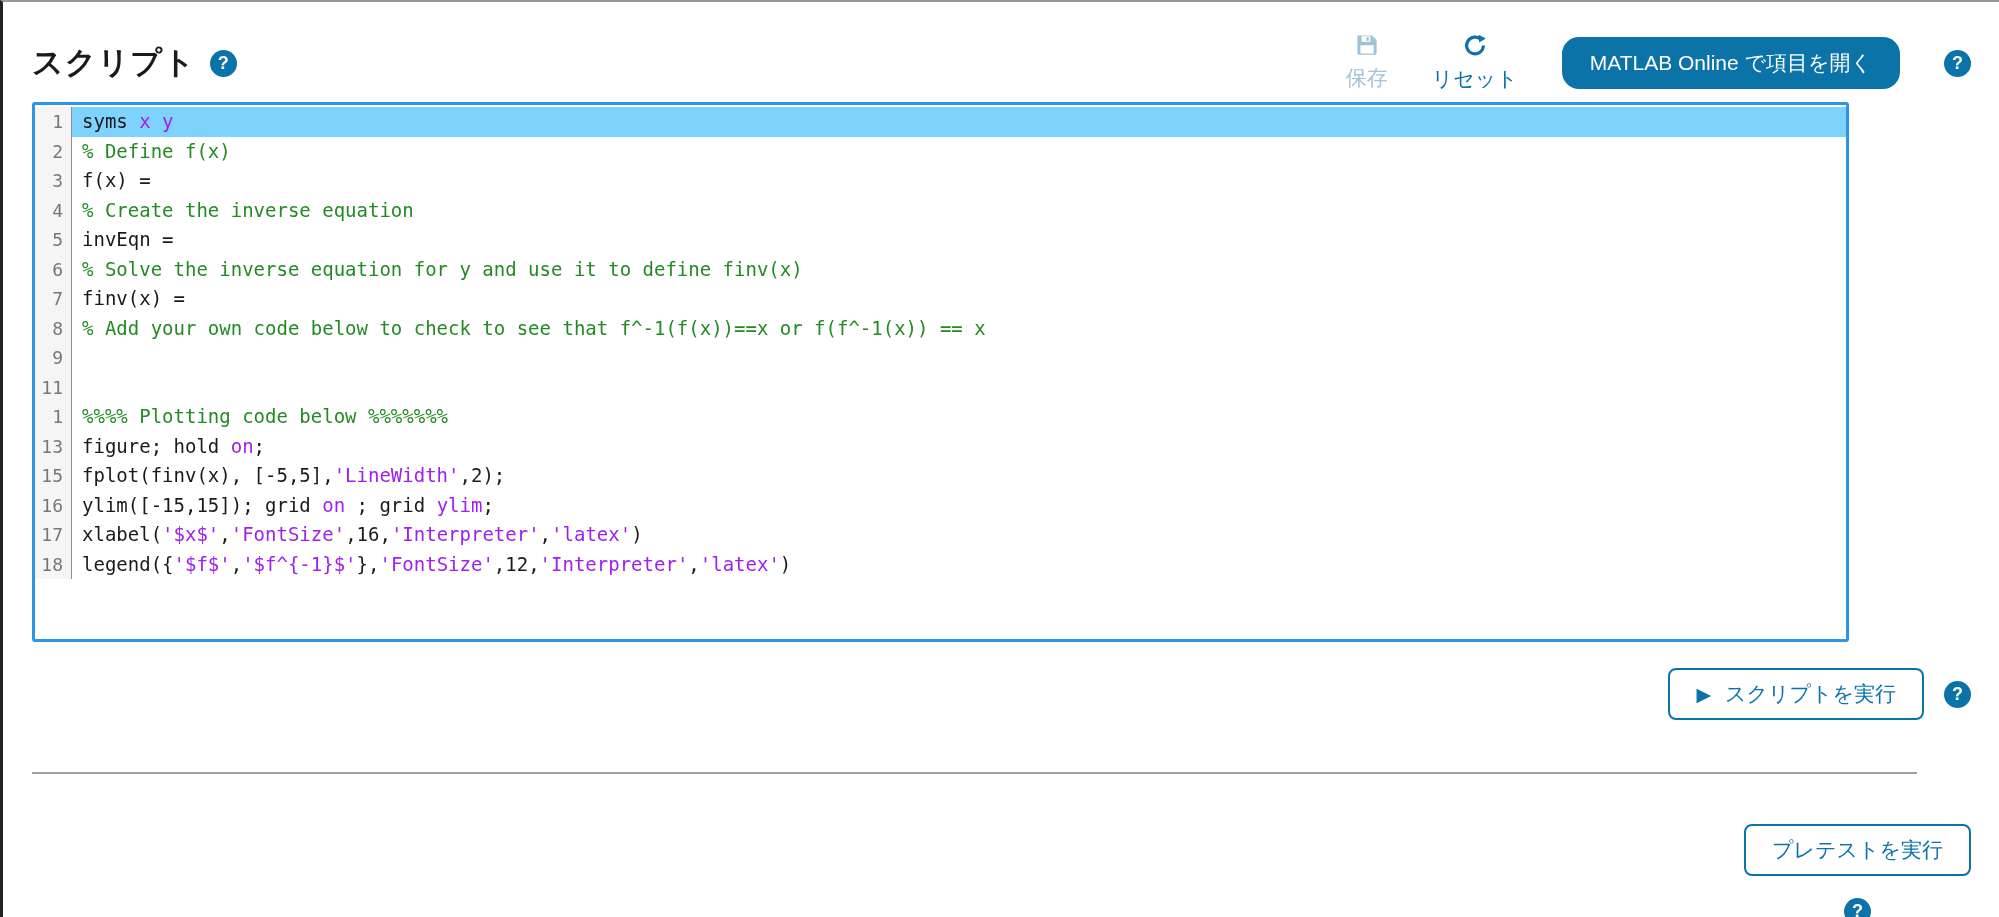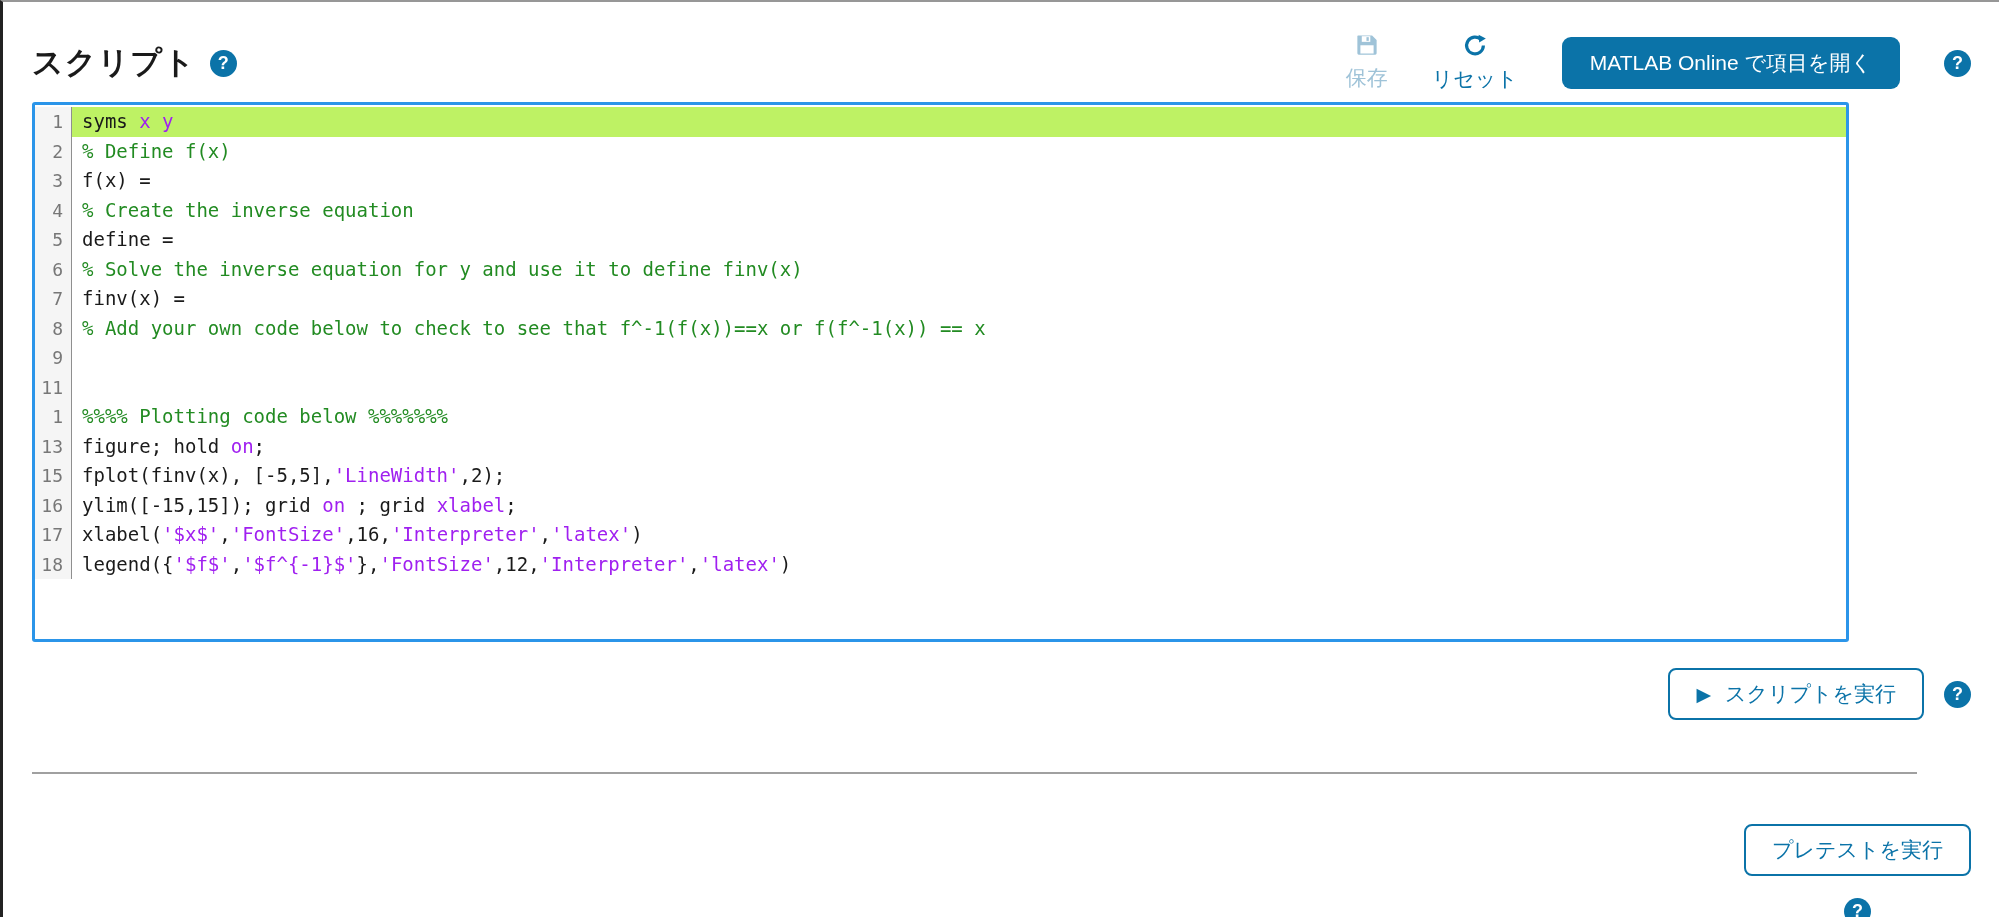--- a/index.html
+++ b/index.html
@@ -24,21 +24,21 @@
   .tool-link {
     display:inline-flex; align-items:center; gap:8px;
     font-size:21px; color:#0b73a8; cursor:pointer; white-space:nowrap;flex-direction:column;
   }
   .tool-link.disabled { color:#9fc3d8; cursor:default; }
   .tool-link svg { display:block; }
 
   .btn { border:none; cursor:pointer; font-family:inherit; white-space:nowrap; }
   .btn-primary {
     background:#0b73a8; color:#ffffff;
-    font-size:21px; border-radius:9px; padding:12px 28px;
+    font-size:21px; border-radius:17px; padding:12px 28px;
   }
   .btn-outline {
     background:#ffffff; color:#0b73a8;
     border:2px solid #0b73a8; font-size:21px;
     border-radius:8px; padding:10px 26px;
   }
 
   .qicon {
     width:27px; height:27px; border-radius:50%;
     background:#0b73a8; color:#ffffff;
@@ -58,21 +58,21 @@
   }
   .code-row { display:flex; height:29.5px; }
   .gutter {
     flex:0 0 37px; background:#f5f5f5;
     border-right:1px solid #8f8f8f;
     color:#777777; text-align:right;
     padding-right:8px; font-size:18px;
     user-select:none;
   }
   .codecell { flex:1; padding-left:10px; white-space:pre; }
-  .code-row.active .codecell { background:#bef264; }
+  .code-row.active .codecell { background:#7dd3fc; }
   .tk-k { color:#1a1a1a; }
   .tk-c { color:#228b22; }
   .tk-s { color:#a020f0; }
 
   
   .run-row {
     margin-top:26px; display:flex; justify-content:flex-end;
     align-items:center; gap:20px;
   }
   .run-btn { display:inline-flex; align-items:center; gap:14px; }
@@ -139,21 +139,21 @@
       <div class="code-row">
         <div class="gutter">3</div>
         <div class="codecell"><span class="tk-k">f(x) =</span></div>
       </div>
       <div class="code-row">
         <div class="gutter">4</div>
         <div class="codecell"><span class="tk-c">% Create the inverse equation</span></div>
       </div>
       <div class="code-row">
         <div class="gutter">5</div>
-        <div class="codecell"><span class="tk-k">define =</span></div>
+        <div class="codecell"><span class="tk-k">invEqn =</span></div>
       </div>
       <div class="code-row">
         <div class="gutter">6</div>
         <div class="codecell"><span class="tk-c">% Solve the inverse equation for y and use it to define finv(x)</span></div>
       </div>
       <div class="code-row">
         <div class="gutter">7</div>
         <div class="codecell"><span class="tk-k">finv(x) =</span></div>
       </div>
       <div class="code-row">
@@ -175,21 +175,21 @@
       <div class="code-row">
         <div class="gutter">13</div>
         <div class="codecell"><span class="tk-k">figure; hold </span><span class="tk-s">on</span><span class="tk-k">;</span></div>
       </div>
       <div class="code-row">
         <div class="gutter">15</div>
         <div class="codecell"><span class="tk-k">fplot(finv(x), [-5,5],</span><span class="tk-s">'LineWidth'</span><span class="tk-k">,2);</span></div>
       </div>
       <div class="code-row">
         <div class="gutter">16</div>
-        <div class="codecell"><span class="tk-k">ylim([-15,15]); grid </span><span class="tk-s">on</span><span class="tk-k"> ; grid </span><span class="tk-s">xlabel</span><span class="tk-k">;</span></div>
+        <div class="codecell"><span class="tk-k">ylim([-15,15]); grid </span><span class="tk-s">on</span><span class="tk-k"> ; grid </span><span class="tk-s">ylim</span><span class="tk-k">;</span></div>
       </div>
       <div class="code-row">
         <div class="gutter">17</div>
         <div class="codecell"><span class="tk-k">xlabel(</span><span class="tk-s">'$x$'</span><span class="tk-k">,</span><span class="tk-s">'FontSize'</span><span class="tk-k">,16,</span><span class="tk-s">'Interpreter'</span><span class="tk-k">,</span><span class="tk-s">'latex'</span><span class="tk-k">)</span></div>
       </div>
       <div class="code-row">
         <div class="gutter">18</div>
         <div class="codecell"><span class="tk-k">legend({</span><span class="tk-s">'$f$'</span><span class="tk-k">,</span><span class="tk-s">'$f^{-1}$'</span><span class="tk-k">},</span><span class="tk-s">'FontSize'</span><span class="tk-k">,12,</span><span class="tk-s">'Interpreter'</span><span class="tk-k">,</span><span class="tk-s">'latex'</span><span class="tk-k">)</span></div>
       </div>
     </div>

